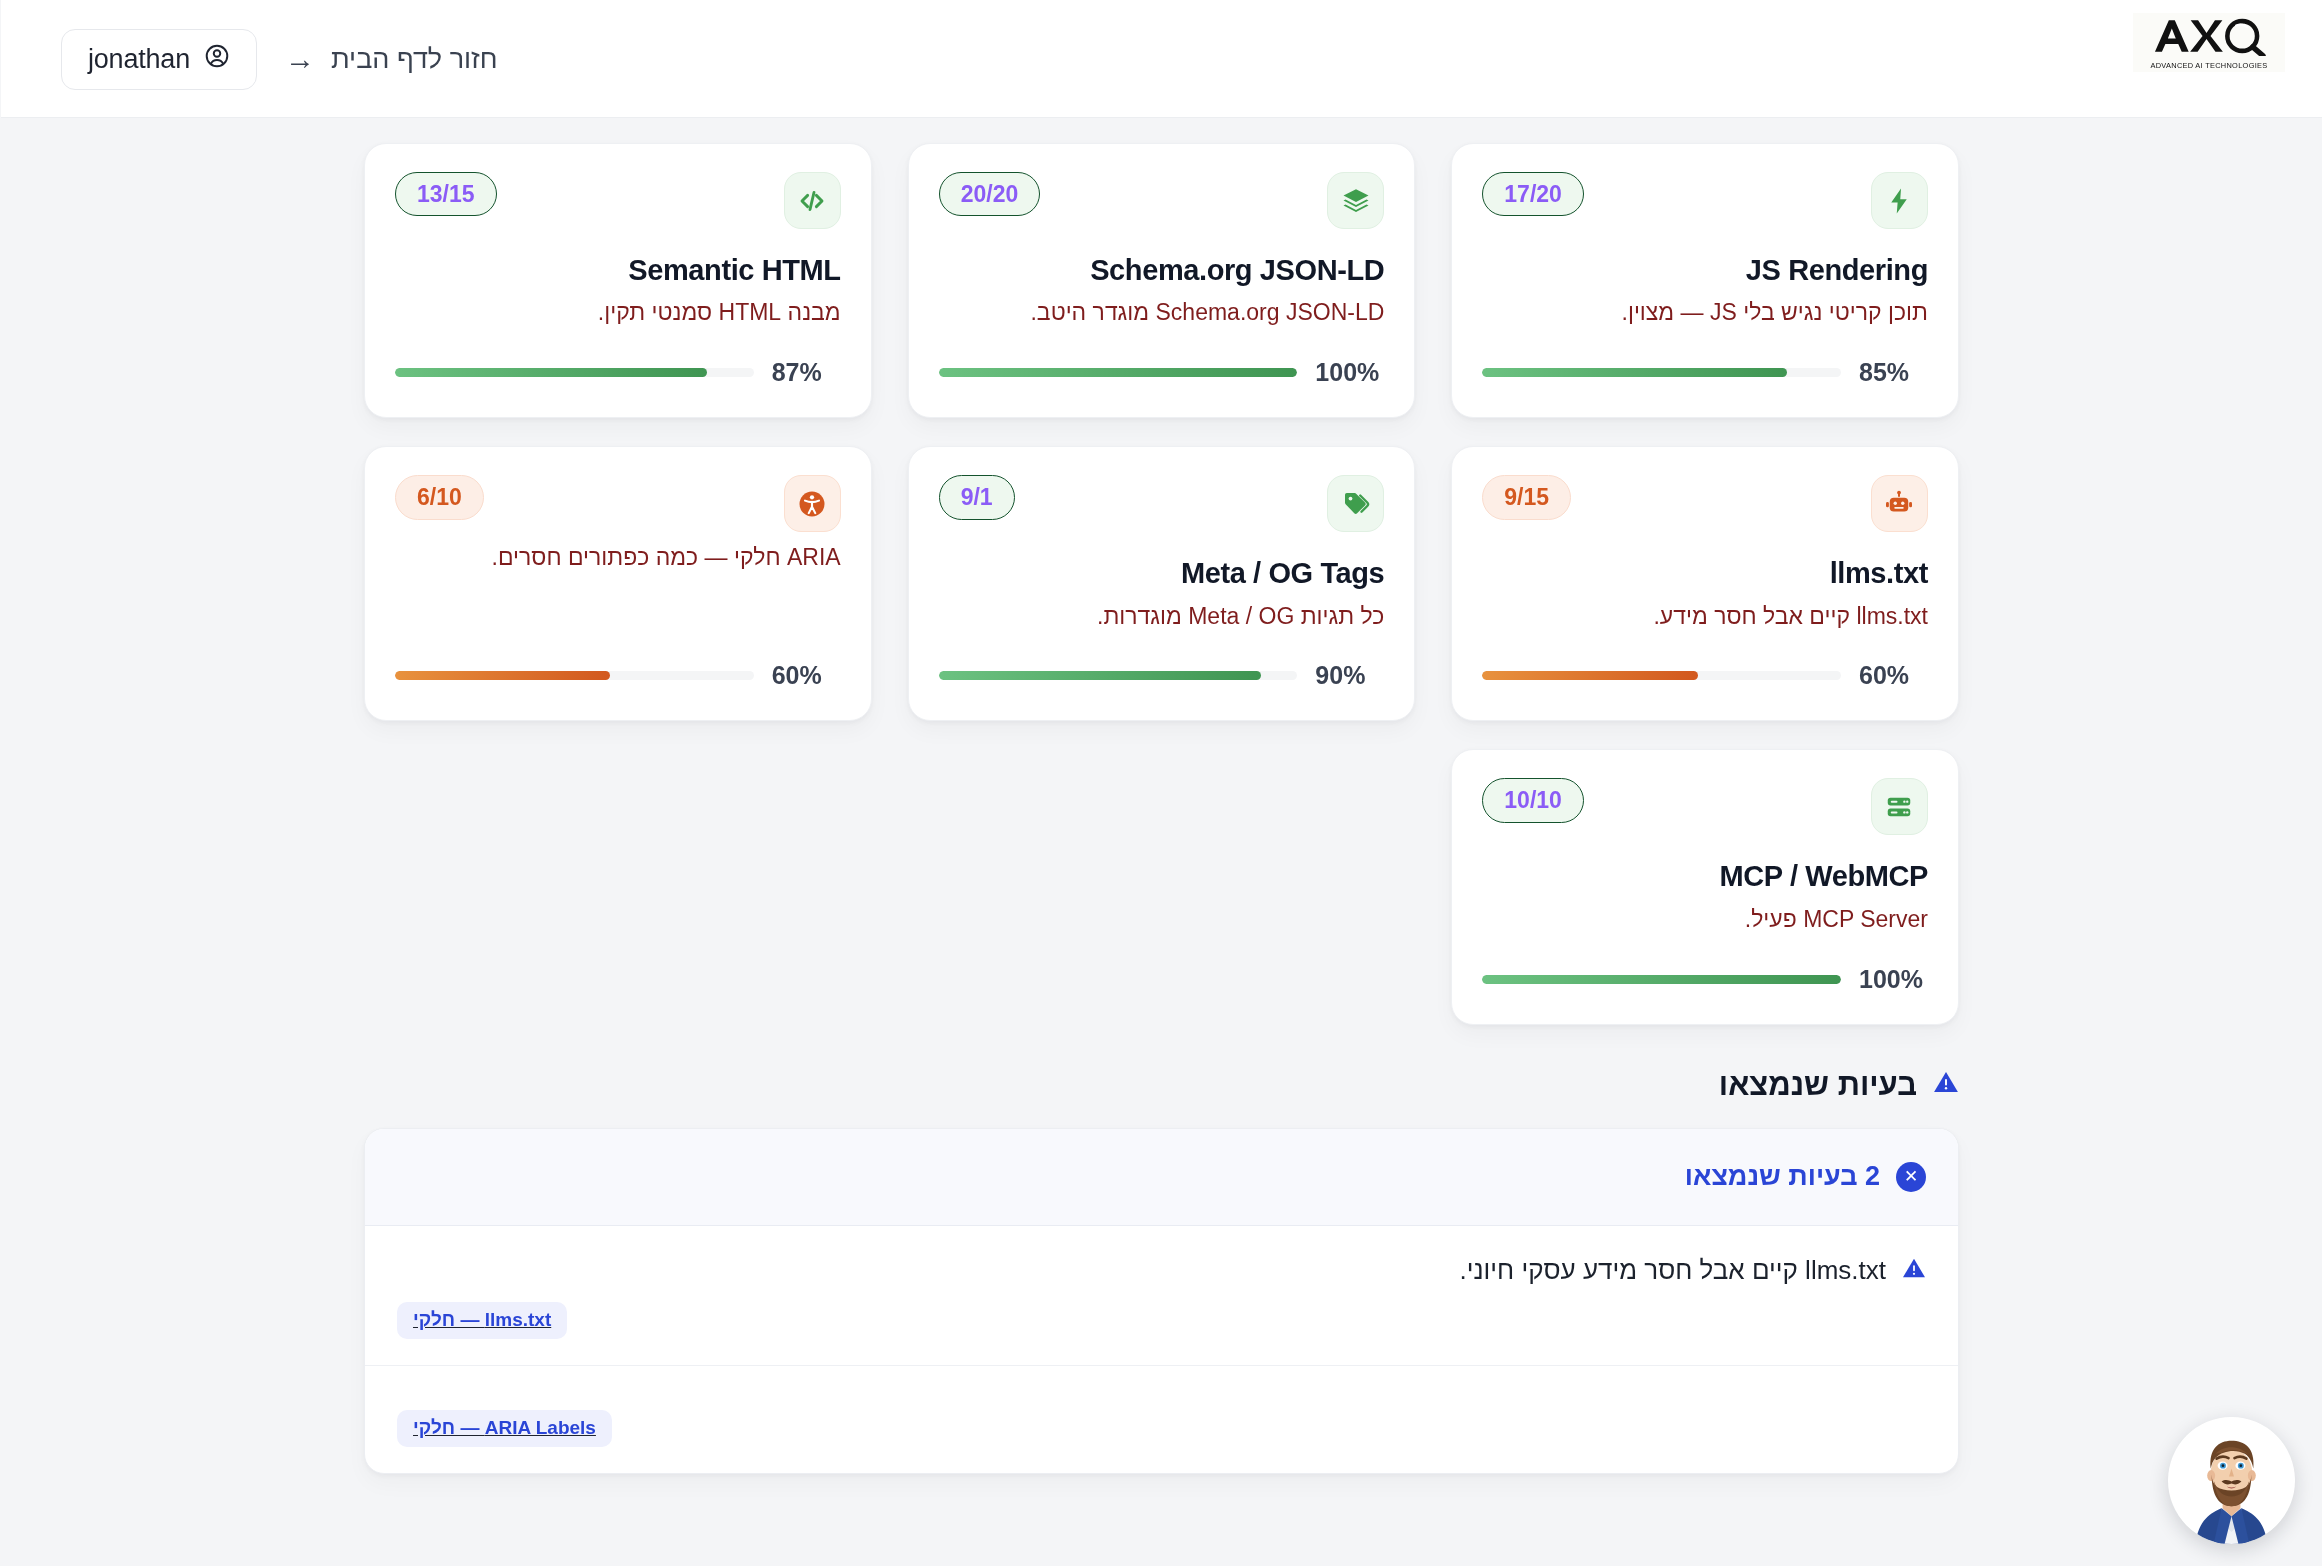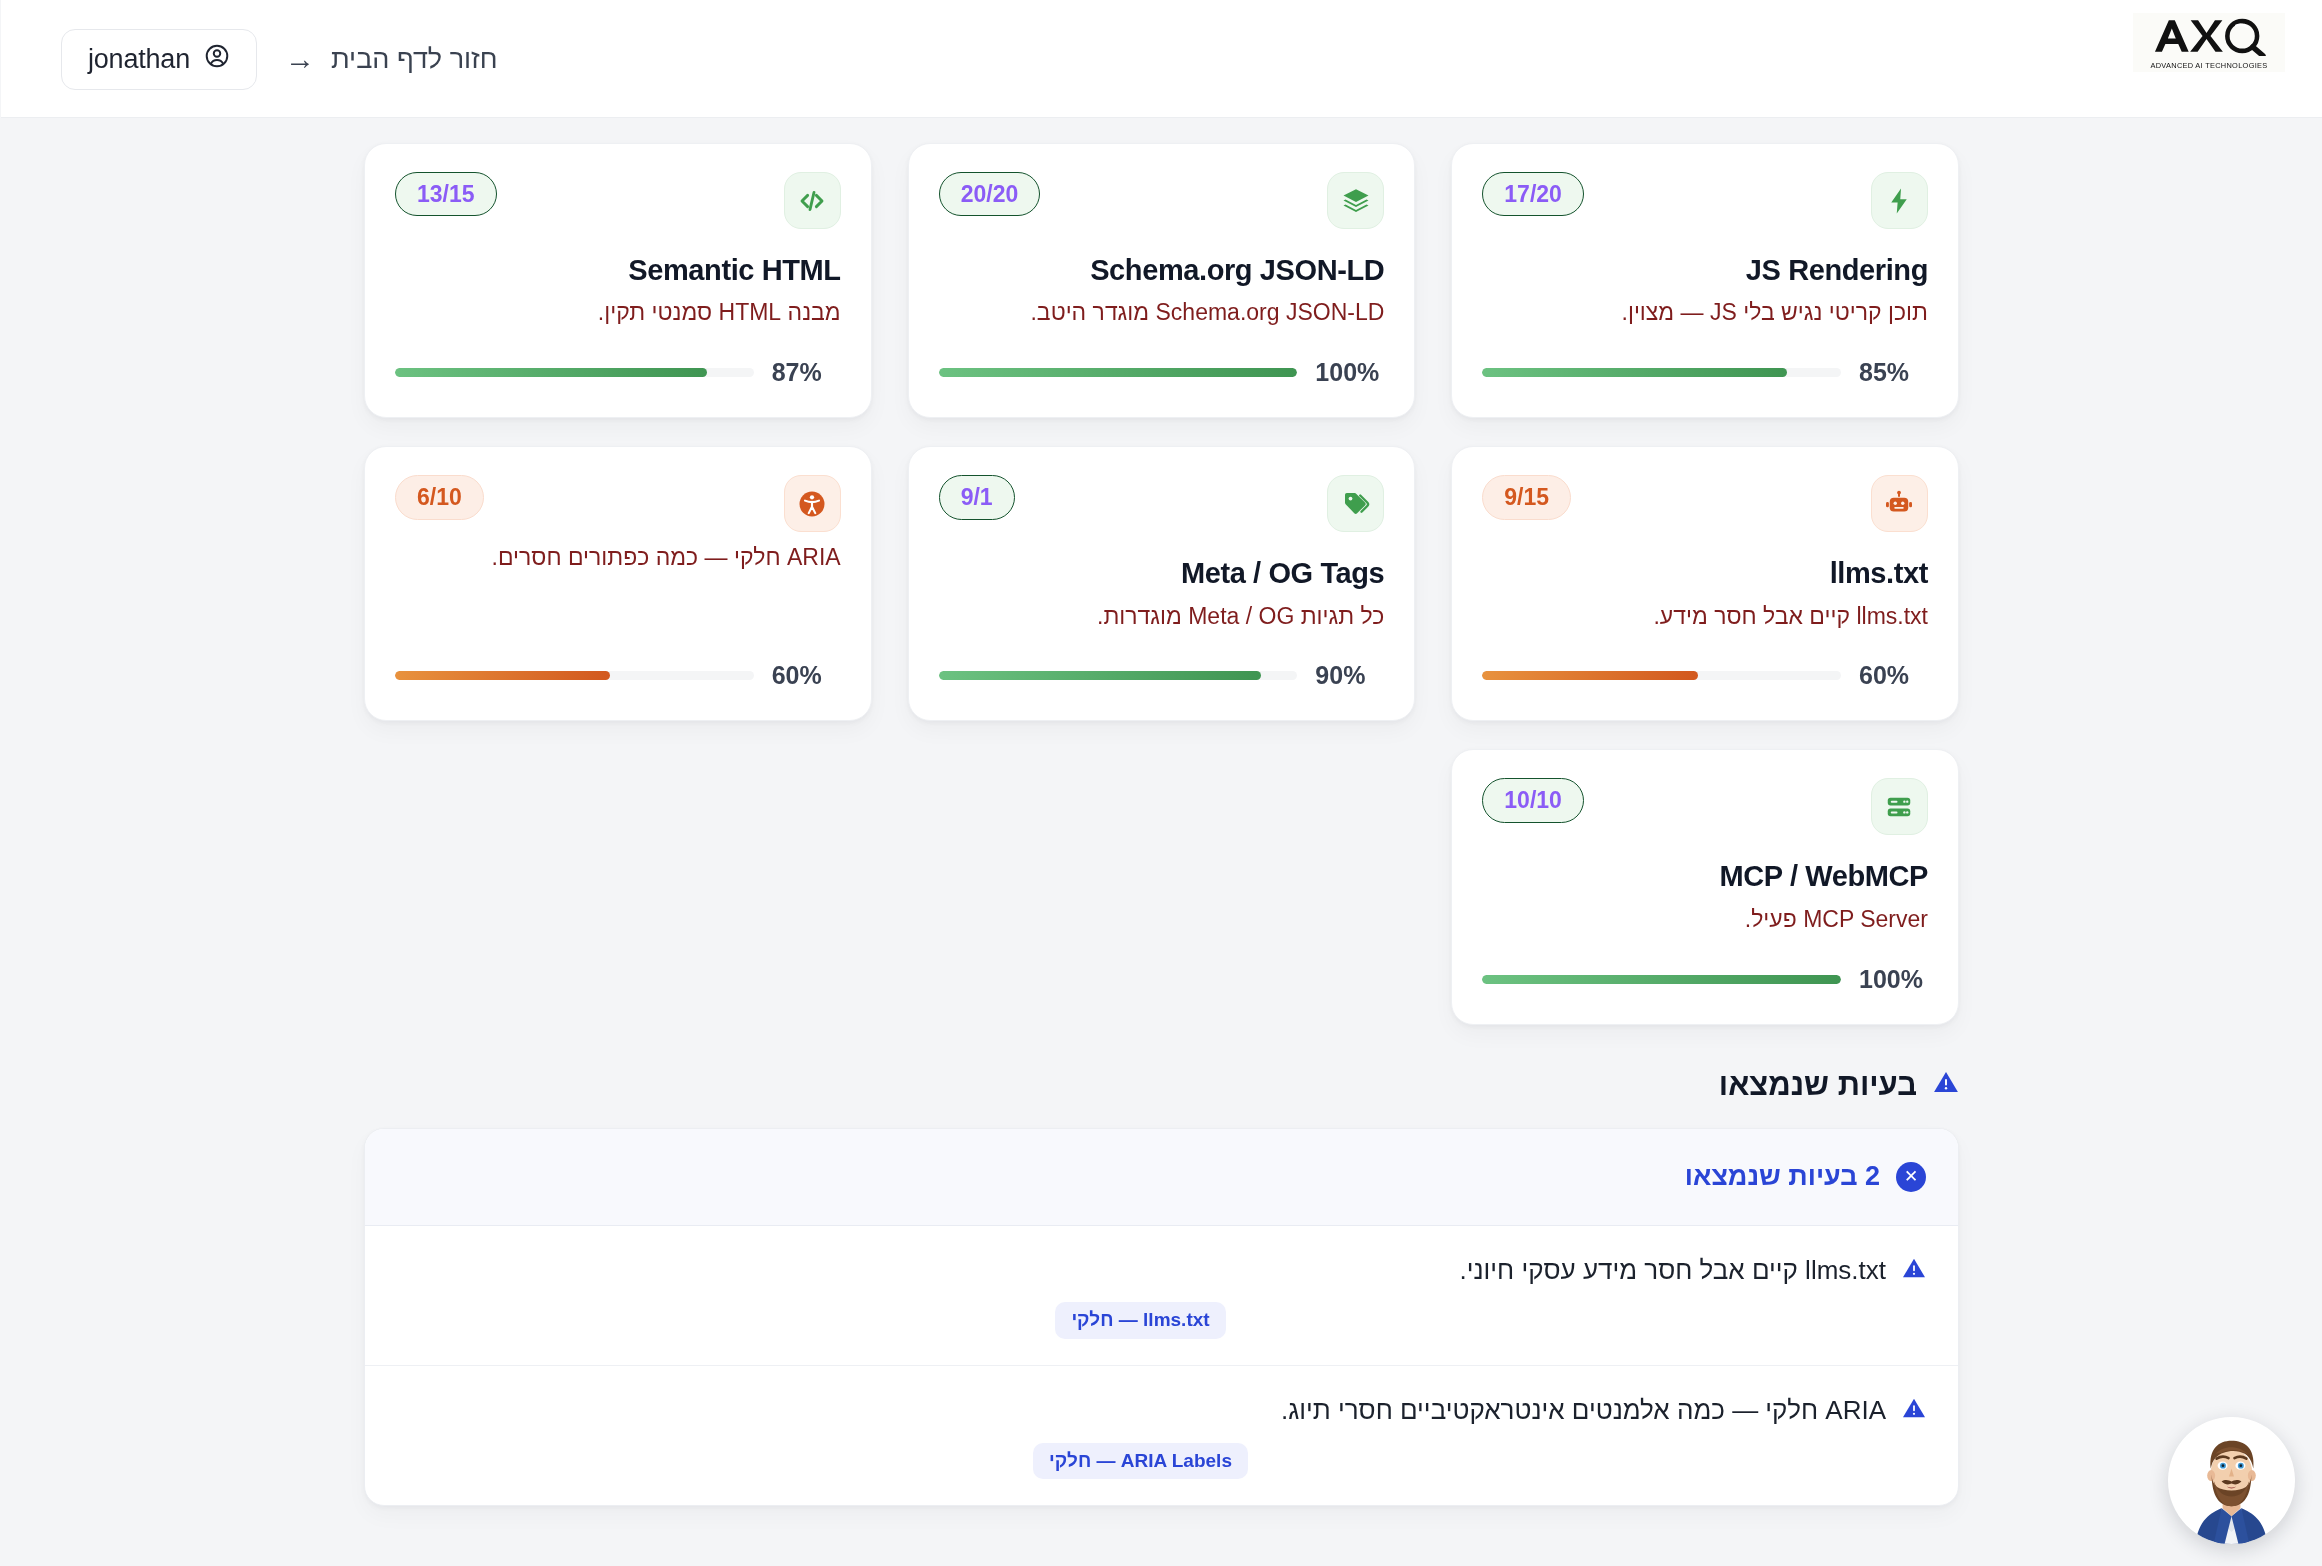--- a/index.html
+++ b/index.html
@@ -264,22 +264,23 @@
   }
   .issue-text {
     font-size: 26px;
     color: #1b212c;
     line-height: 1.25;
   }
 
   .issue-tag-line {
     margin-top: 16px;
     display: flex;
-    justify-content: center;
+    justify-content: flex-end;
     padding-right: 42px;
+    text-decoration: underline;
   }
   .issue-tag {
     background: #eef0fd;
     color: #2a45d6;
     font-size: 19px;
     font-weight: 700;
     padding: 7px 16px;
     border-radius: 10px;
     line-height: 1.2;
   }
@@ -534,30 +535,20 @@
           </svg>
         </span>
         <span class="issue-text">llms.txt קיים אבל חסר מידע עסקי חיוני.</span>
       </div>
       <div class="issue-tag-line">
         <span class="issue-tag">llms.txt — חלקי</span>
       </div>
     </div>
 
     <div class="issue-row">
-      <div class="issue-line">
-        <span>
-          <svg width="24" height="24" viewBox="0 0 24 24" fill="#2a45d6">
-            <path d="M12 2.7 23 21.3H1z"></path>
-            <rect x="11.1" y="9.2" width="1.8" height="6" rx="0.9" fill="#fff"></rect>
-            <circle cx="12" cy="17.8" r="1.1" fill="#fff"></circle>
-          </svg>
-        </span>
-        <span class="issue-text">ARIA חלקי — כמה אלמנטים אינטראקטיביים חסרי תיוג.</span>
-      </div>
       <div class="issue-tag-line">
         <span class="issue-tag">ARIA Labels — חלקי</span>
       </div>
     </div>
 
   </div>
 </div>
 
 <div class="chat-avatar">
   <svg width="123" height="123" viewBox="0 0 124 124">

